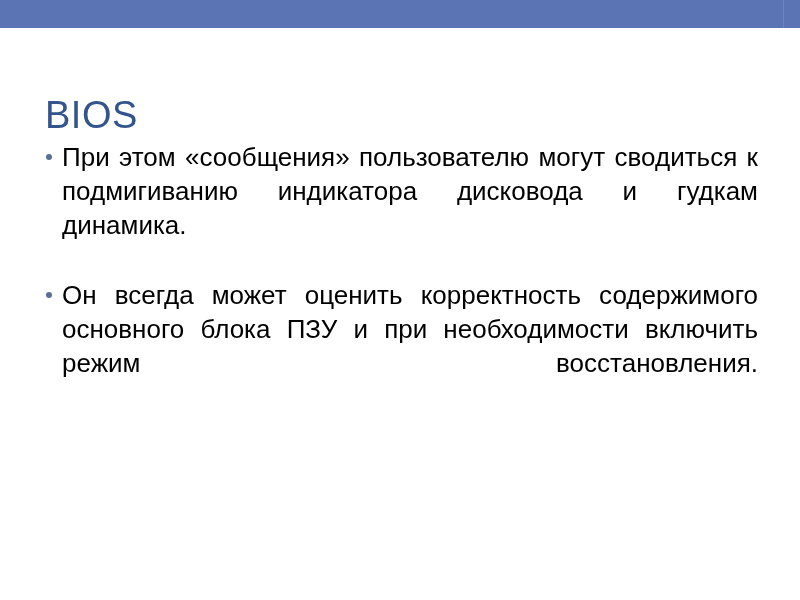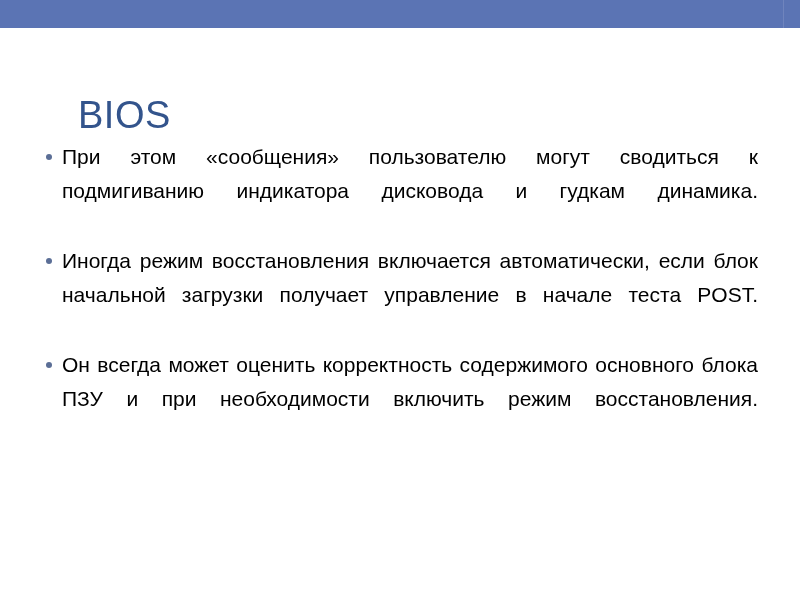--- a/index.html
+++ b/index.html
@@ -39,33 +39,32 @@
   .slide-title {
     position: absolute;
     left: 45px;
     top: 68px;
     font-size: 38px;
     line-height: 44px;
     color: #33548c;
     font-weight: normal;
     letter-spacing: 0.5px;
     white-space: nowrap;
-    margin-left: 33px;
   }
   .body-area {
     position: absolute;
     left: 40px;
     top: 140px;
     width: 718px;
   }
   .bullet-item {
     position: relative;
     padding-left: 22px;
     margin: 0 0 2px 0;
-    font-size: 21px;
+    font-size: 26px;
     line-height: 34px;
     color: #000000;
     text-align: justify;
     text-justify: inter-word;
   }
   .bullet-item:last-child {
     margin-bottom: 0;
   }
   .bullet-dot {
     position: absolute;
@@ -98,24 +97,20 @@
   <h1 class="slide-title">BIOS</h1>
 
   <div class="body-area">
 
     <div class="bullet-item">
       <span class="bullet-dot"></span>
       <span class="bullet-text">При этом «сообщения» пользователю могут сводиться к подмигиванию индикатора дисковода и гудкам динамика.</span>
     </div>
 
 
-    <div class="bullet-item">
-      <span class="bullet-dot"></span>
-      <span class="bullet-text">Иногда режим восстановления включается автоматически, если блок начальной загрузки получает управление в начале теста POST.</span>
-    </div>
 
     <div class="bullet-item">
       <span class="bullet-dot"></span>
       <span class="bullet-text">Он всегда может оценить корректность содержимого основного блока ПЗУ и при необходимости включить режим восстановления.</span>
     </div>
 
   </div>
 
 </div>
 

